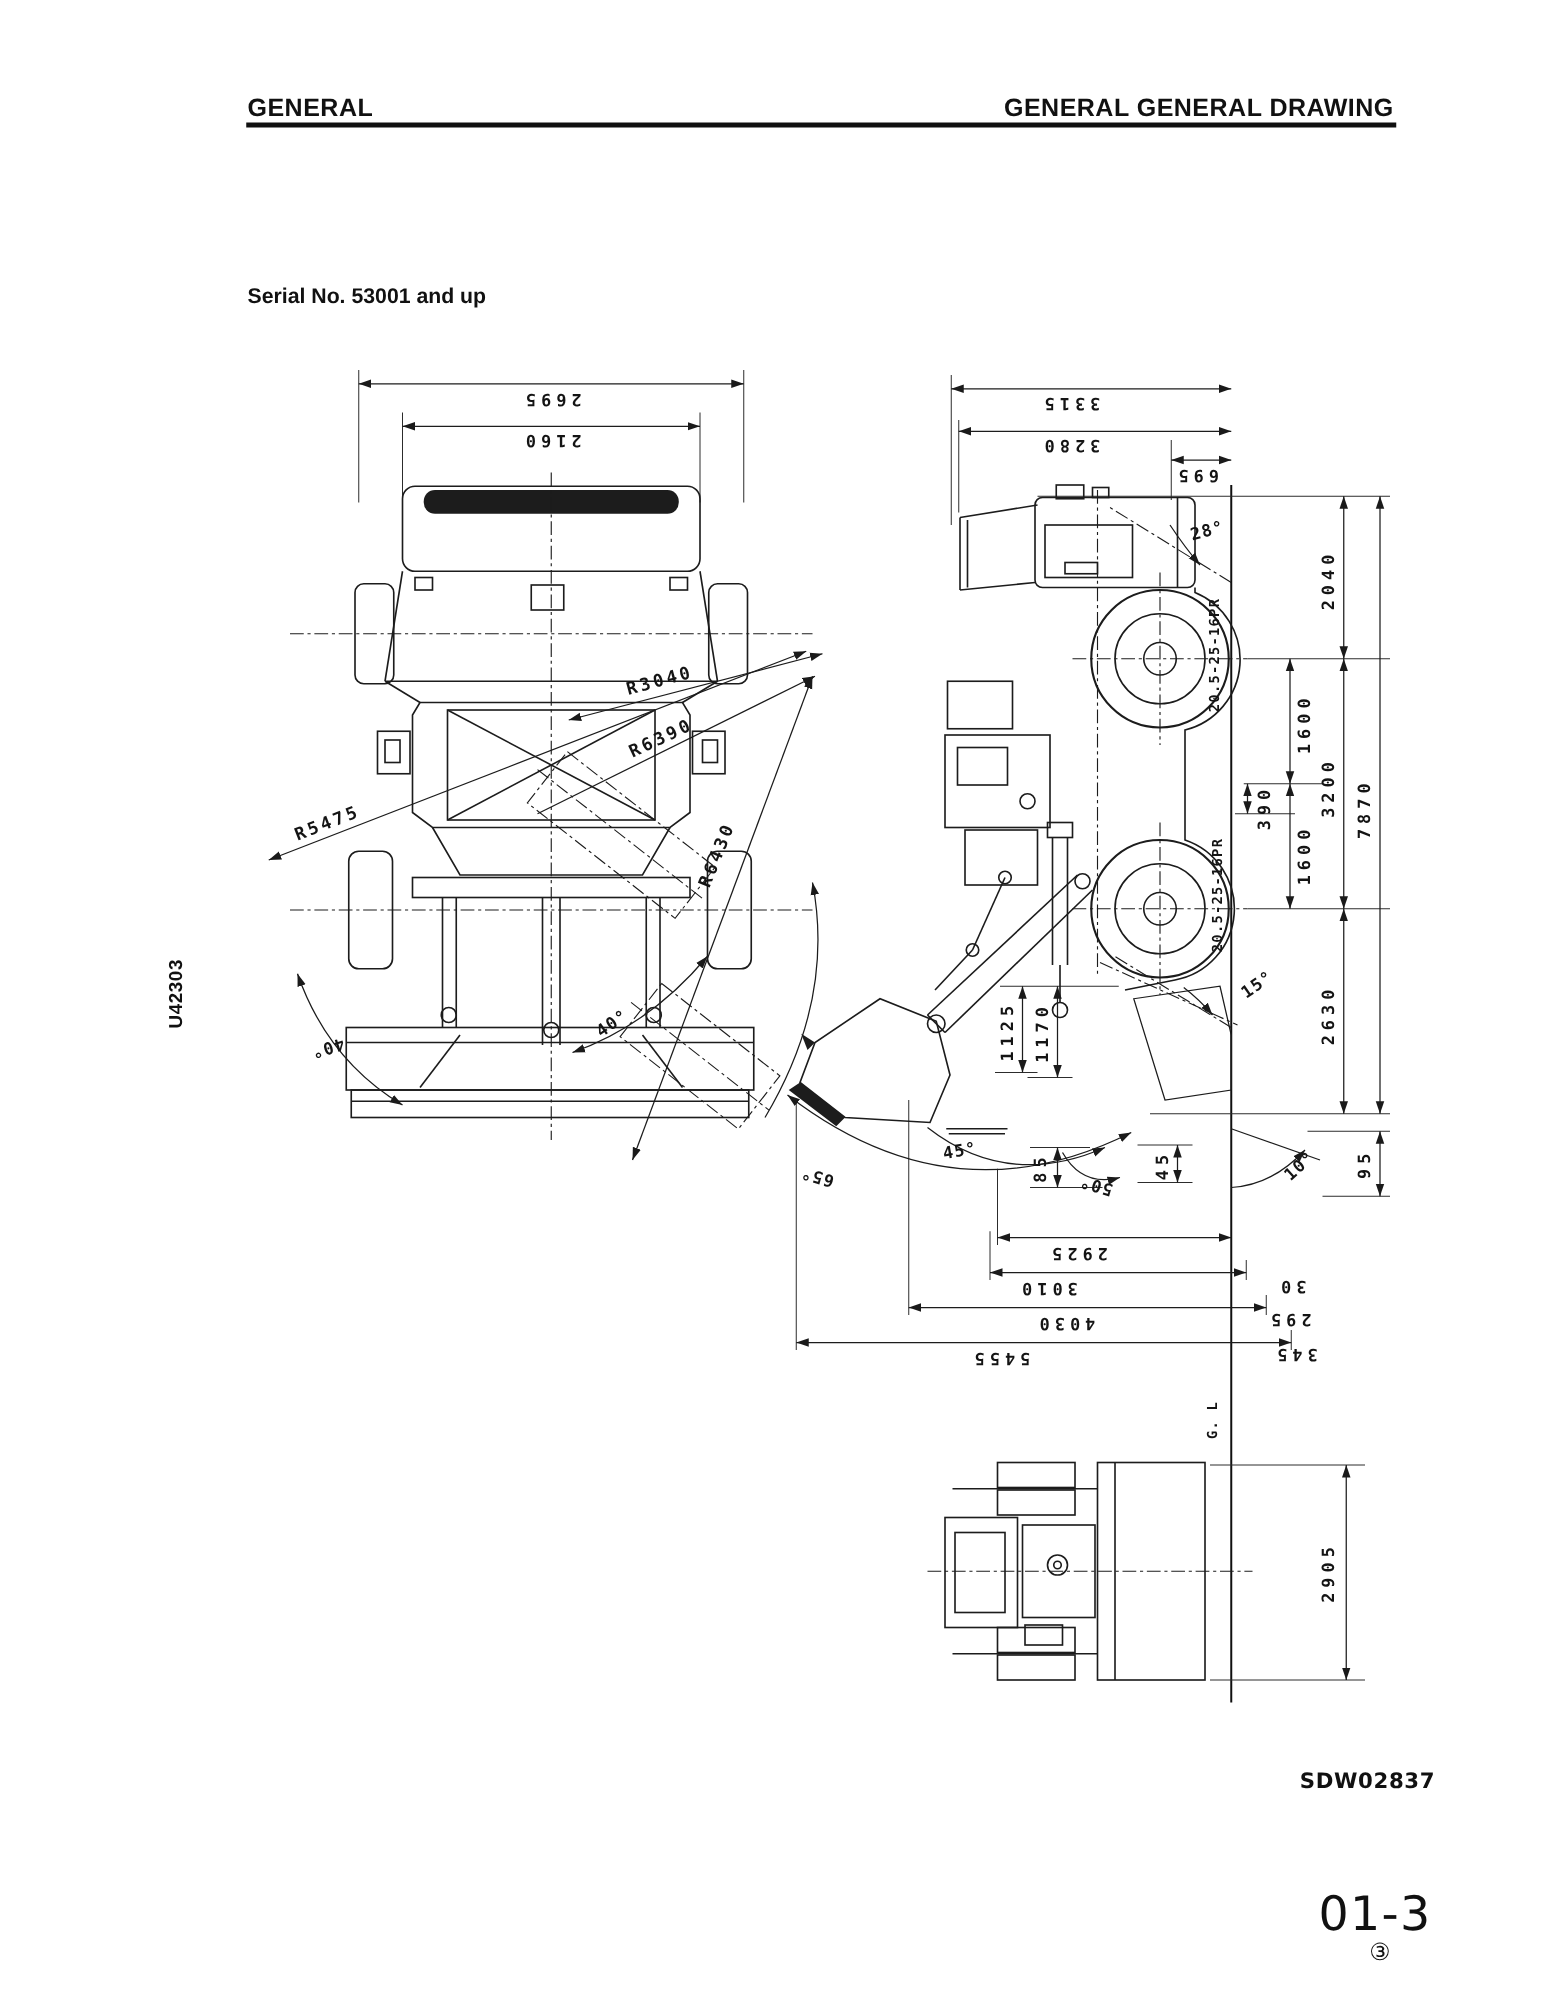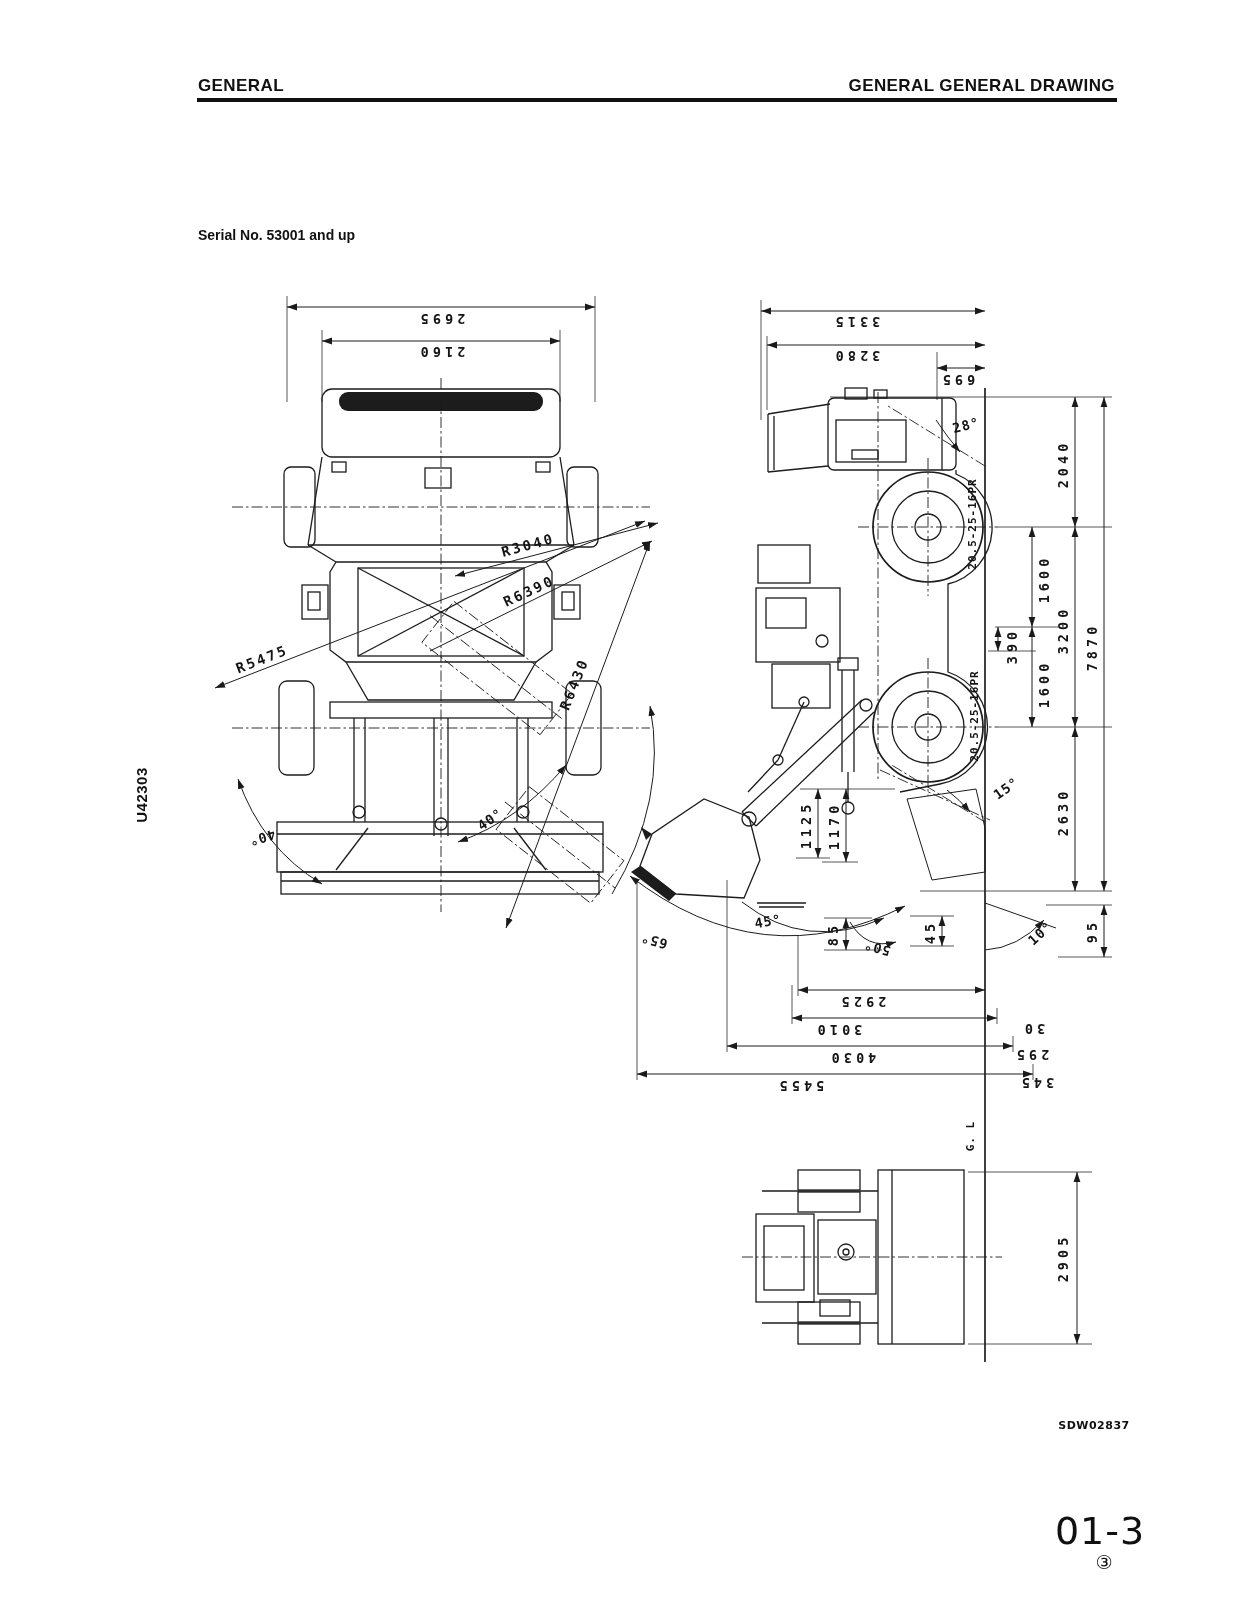--- a/index.html
+++ b/index.html
@@ -1,26 +1,26 @@
 <!DOCTYPE html>
 <html><head>
 <meta charset="utf-8">
 <style>
   html,body{margin:0;padding:0;background:#e8e8e8;}
   .page{position:relative;width:1247px;height:1600px;background:#ffffff;overflow:hidden;
         font-family:"Liberation Sans",sans-serif;color:#111;}
-  .hdr{position:absolute;top:76px;font-weight:bold;font-size:17px;letter-spacing:.4px;white-space:nowrap;}
+  .hdr{position:absolute;top:76px;font-weight:bold;font-size:20px;letter-spacing:.4px;white-space:nowrap;}
   .hdr-left{left:198px;}
   .hdr-right{right:132px;}
   .hdr-rule{position:absolute;left:197px;top:98px;width:920px;height:4px;background:#101010;}
-  .subtitle{position:absolute;left:198px;top:227px;font-weight:bold;font-size:14px;white-space:nowrap;}
+  .subtitle{position:absolute;left:198px;top:227px;font-weight:bold;font-size:17px;white-space:nowrap;}
   .sidecode{position:absolute;left:141px;top:795px;font-weight:bold;font-size:15px;letter-spacing:.5px;
             transform:translate(-50%,-50%) rotate(-90deg);white-space:nowrap;}
   .figcode{position:absolute;left:1094px;top:1425px;transform:translate(-50%,-50%);
-           font-family:"DejaVu Sans",sans-serif;font-weight:bold;font-size:11px;letter-spacing:.5px;}
+           font-family:"DejaVu Sans",sans-serif;font-weight:bold;font-size:17px;letter-spacing:.5px;}
   .pageno{position:absolute;left:1100px;top:1531px;transform:translate(-50%,-50%);
           font-family:"DejaVu Sans",sans-serif;font-size:38px;letter-spacing:1px;}
   .revmark{position:absolute;left:1104px;top:1562px;transform:translate(-50%,-50%);
            font-family:"DejaVu Sans",sans-serif;font-size:19px;}
   #labels-layer{position:absolute;left:0;top:0;width:100%;height:100%;pointer-events:none;}
   .dim{position:absolute;font-family:"DejaVu Sans Mono",monospace;font-weight:bold;font-size:13.5px;
        letter-spacing:4px;color:#141414;white-space:nowrap;transform-origin:center;}
   .dim.deg{letter-spacing:1px;}
   .dim.r{letter-spacing:2.5px;font-size:14px;}
   .dim.small{font-size:11px;letter-spacing:1px;}

